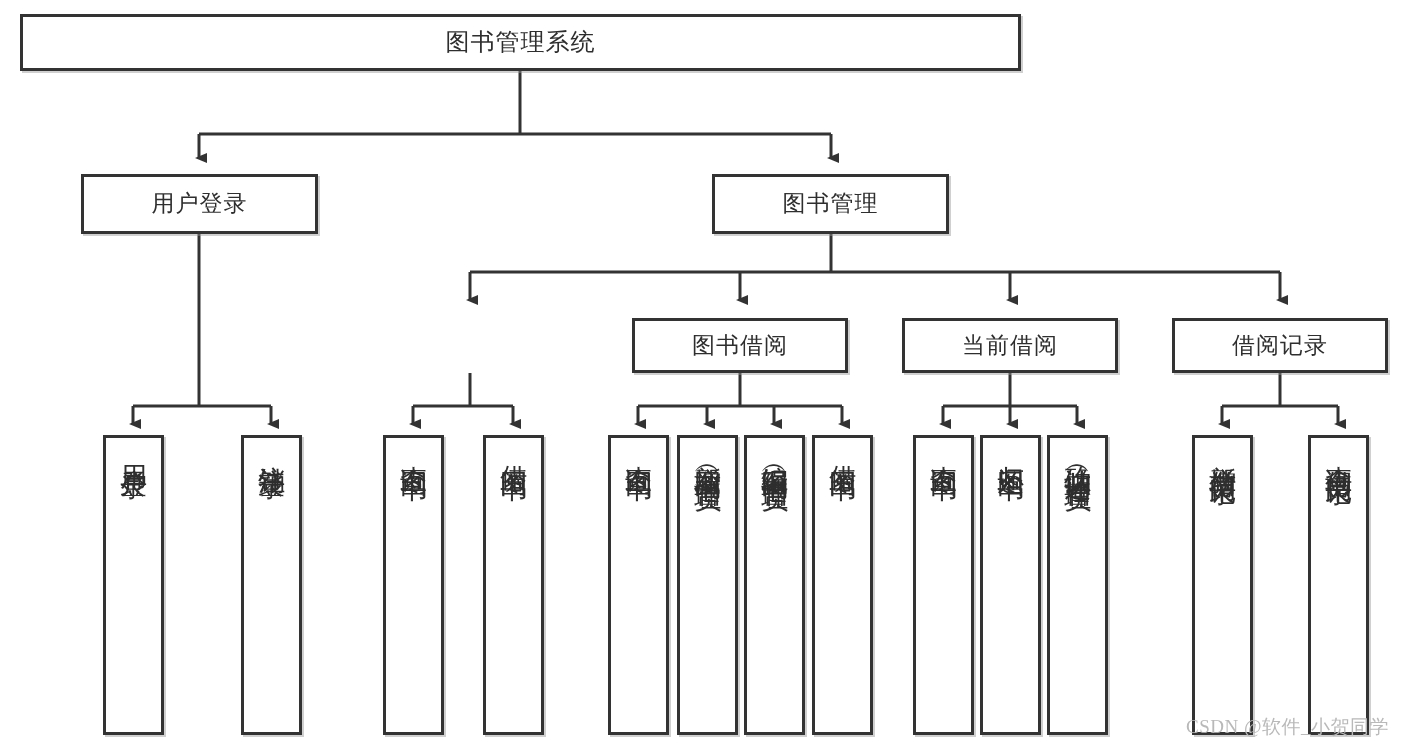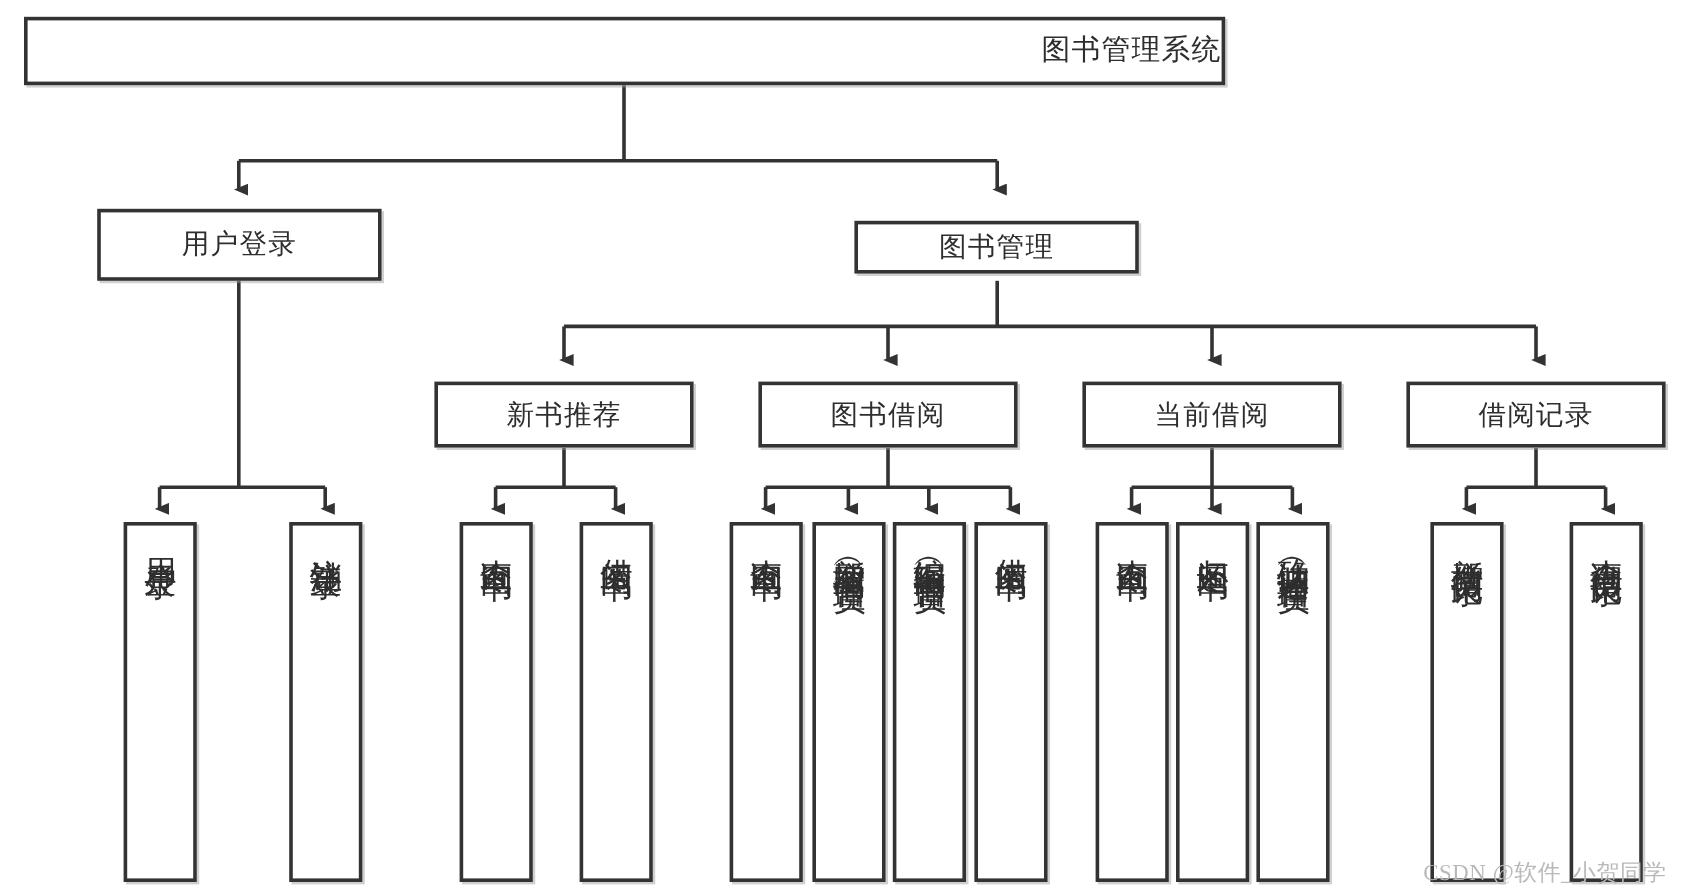--- a/index.html
+++ b/index.html
@@ -120,34 +120,31 @@
       <path d="M1010,406 L1010,424" marker-end="url(#arrow)"></path>
       <path d="M1077,406 L1077,424" marker-end="url(#arrow)"></path>
 
       <path d="M1280,373 L1280,406"></path>
       <path d="M1222,406 L1338,406"></path>
       <path d="M1222,406 L1222,424" marker-end="url(#arrow)"></path>
       <path d="M1338,406 L1338,424" marker-end="url(#arrow)"></path>
     </g>
   </svg>
 
-  <div class="node horiz root" style="left:20px; top:14px; width:1001px; height:57px;justify-content:flex-end;">
+  <div class="node horiz root" style="left:20px; top:14px; width:1001px; height:57px;">
     <span class="label">图书管理系统</span>
   </div>
 
   <div class="node horiz" style="left:81px; top:174px; width:237px; height:60px;">
     <span class="label">用户登录</span>
   </div>
-  <div class="node horiz" style="left:712px; top:184px; width:237px; height:44px;">
+  <div class="node horiz" style="left:712px; top:174px; width:237px; height:60px;">
     <span class="label">图书管理</span>
   </div>
 
-  <div class="node horiz" style="left:362px; top:318px; width:216px; height:55px;">
-    <span class="label">新书推荐</span>
-  </div>
   <div class="node horiz" style="left:632px; top:318px; width:216px; height:55px;">
     <span class="label">图书借阅</span>
   </div>
   <div class="node horiz" style="left:902px; top:318px; width:216px; height:55px;">
     <span class="label">当前借阅</span>
   </div>
   <div class="node horiz" style="left:1172px; top:318px; width:216px; height:55px;align-items:center;">
     <span class="label">借阅记录</span>
   </div>
 

